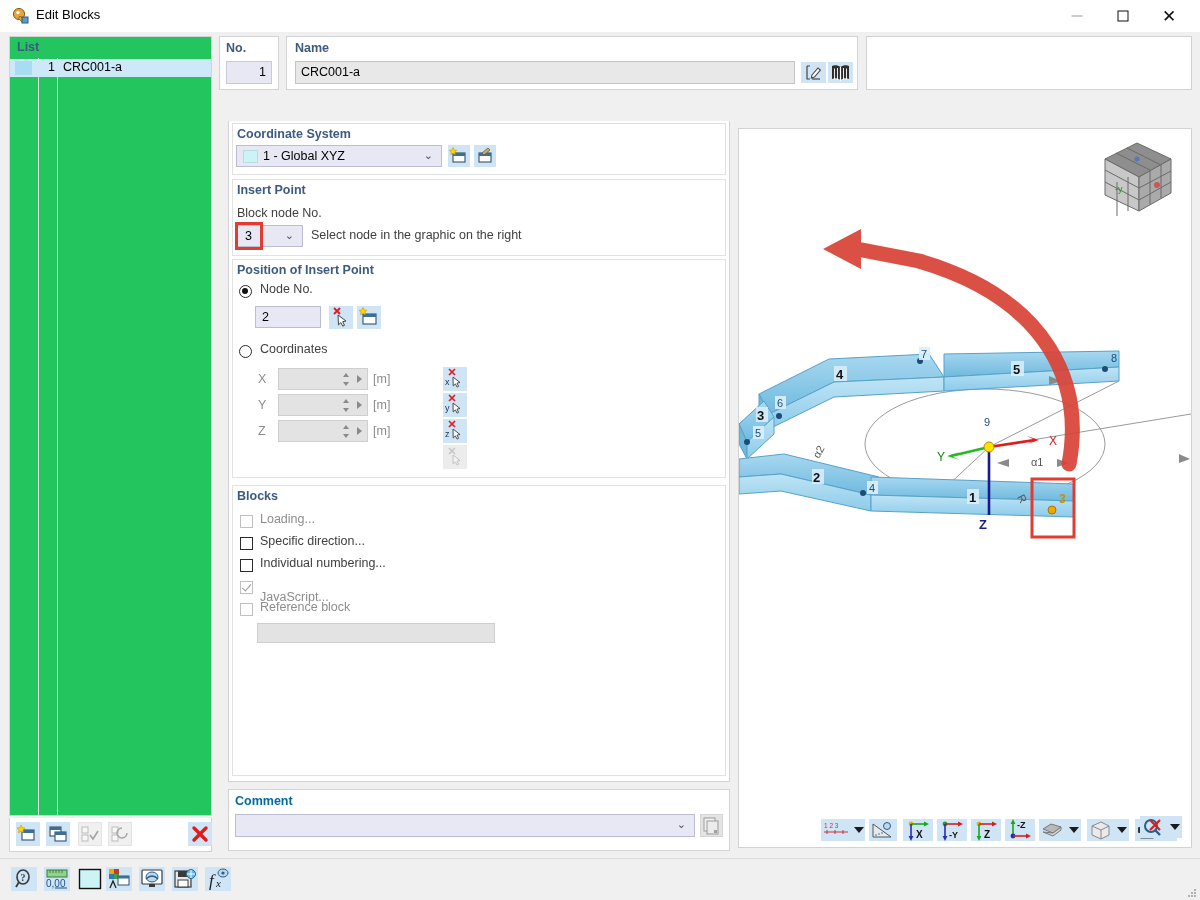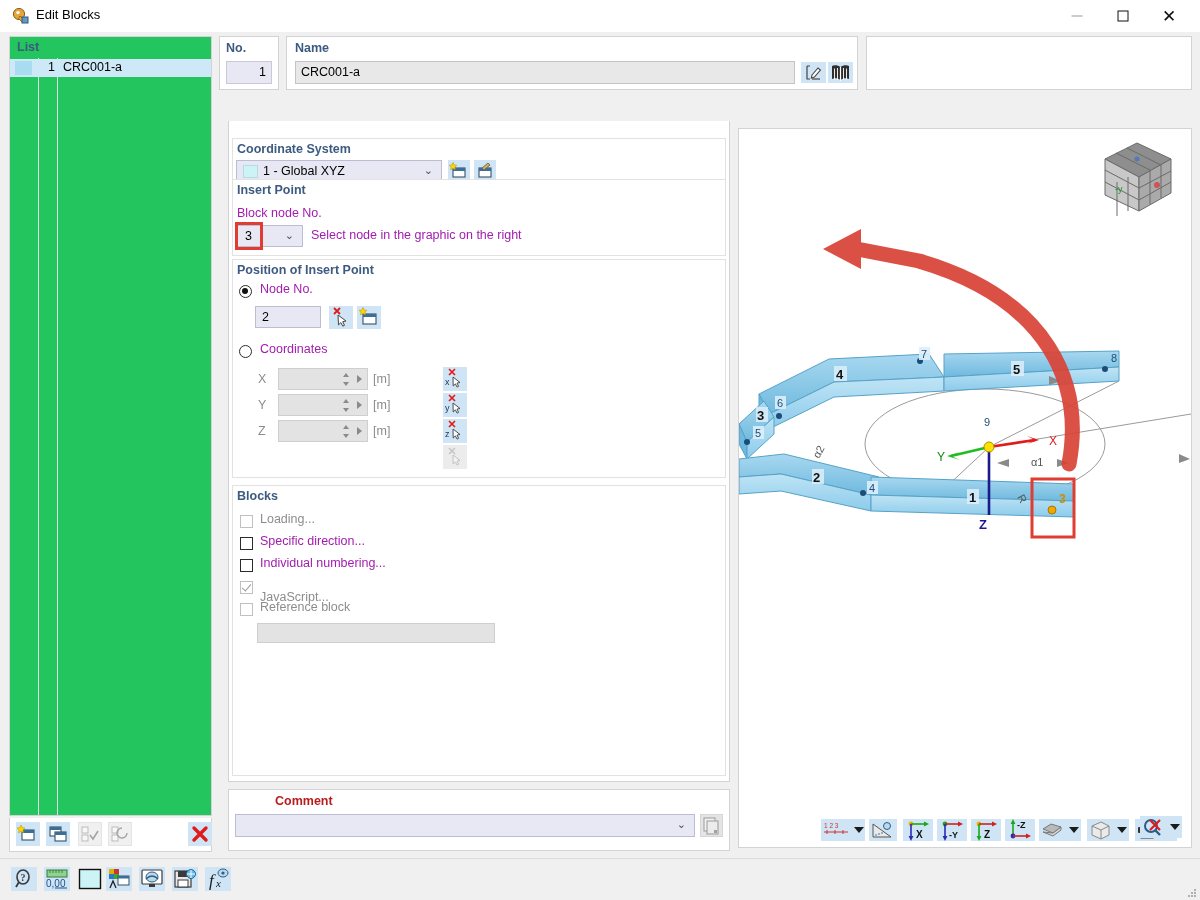--- a/index.html
+++ b/index.html
@@ -72,21 +72,21 @@
   .grp-title{position:absolute;left:4px;top:3px;font-weight:bold;color:#3d5a80;font-size:12.5px;}
 
   .combo{position:absolute;background:#e8e8f4;border:1px solid #bcbcd2;box-sizing:border-box;}
   .combo .cap{position:absolute;left:7px;top:3px;font-size:12.5px;}
   .combo .chev{position:absolute;right:8px;top:3px;color:#4c4c63;font-size:11px;}
   .cs-swatch{position:absolute;left:6px;top:4px;width:15px;height:13px;background:#ccf4f7;border:1px solid #b5dde0;box-sizing:border-box;}
 
   .sqbtn{position:absolute;background:#cfe5f5;}
   .sqbtn.dis{background:#ececec;}
 
-  .lbl{position:absolute;font-size:12.5px;color:#a21caf;}
+  .lbl{position:absolute;font-size:12.5px;color:#404040;}
   .lbl.dim{color:#8d8d8d;}
 
   .numfield{position:absolute;background:#e8e8f4;border:1px solid #bcbcd2;box-sizing:border-box;padding:3px 0 0 6px;}
   .numfield.dis{background:#e3e3e3;border-color:#cfcfcf;}
 
   .radio{position:absolute;width:13px;height:13px;border-radius:50%;border:1.4px solid #2b2b2b;
          background:#fff;box-sizing:border-box;}
   .radio.on::after{content:"";position:absolute;left:2.2px;top:2.2px;width:6.2px;height:6.2px;
                    border-radius:50%;background:#111;}
   .cb{position:absolute;width:13px;height:13px;border:1.4px solid #2b2b2b;background:#fff;box-sizing:border-box;}
@@ -98,21 +98,21 @@
   .spin-up,.spin-dn{position:absolute;right:18px;width:0;height:0;border-left:3.4px solid transparent;
                     border-right:3.4px solid transparent;}
   .spin-up{top:4px;border-bottom:4px solid #8a8a8a;}
   .spin-dn{top:13px;border-top:4px solid #8a8a8a;}
   .spin-next{position:absolute;right:5px;top:6px;width:0;height:0;border-top:4px solid transparent;
              border-bottom:4px solid transparent;border-left:5px solid #8a8a8a;}
 
   
   .commentbox{position:absolute;left:228px;top:789px;width:502px;height:62px;background:#fff;
               border:1px solid #d3d3d3;box-sizing:border-box;}
-  .commentbox .t{position:absolute;left:6px;top:4px;font-weight:bold;color:#b91c1c;margin-left:40px;}
+  .commentbox .t{position:absolute;left:6px;top:4px;font-weight:bold;color:#0369a1;}
   .cfield{position:absolute;left:6px;top:24px;width:460px;height:23px;background:#e8e8f4;
           border:1px solid #bcbcd2;box-sizing:border-box;}
   .cfield .chev{position:absolute;right:8px;top:3px;color:#4c4c63;font-size:11px;}
   .cbtn{position:absolute;left:700px;top:814px;width:23px;height:23px;background:#e4e4e4;border:1px solid #d6d6d6;box-sizing:border-box;}
 
   
   .gfx{position:absolute;left:738px;top:128px;width:454px;height:720px;background:#fff;
        border:1px solid #d3d3d3;box-sizing:border-box;overflow:hidden;}
   .gfxtoolbar{position:absolute;left:0;bottom:0;width:452px;height:36px;background:#fff;}
   .gtb{position:absolute;top:8px;height:22px;background:#cfe5f5;}
@@ -228,21 +228,21 @@
         <path d="M6.5 6.5 v11 M9.5 6 v12 M15.5 6 v12 M18.5 6.5 v11" stroke="#fff" stroke-width="0.9"></path>
       </svg>
     </div>
   </div>
 
   <div class="rightblank"></div>
 
 
   <div class="form">
 
-    <div class="grp" style="top:17px;width:494px;height:52px;">
+    <div class="grp" style="top:2px;width:494px;height:52px;">
       <div class="grp-title">Coordinate System</div>
       <div class="combo" style="left:3px;top:21px;width:206px;height:22px;">
         <div class="cs-swatch"></div>
         <div class="cap" style="left:26px;">1 - Global XYZ</div>
         <div class="chev">⌄</div>
       </div>
       <div class="sqbtn" style="left:215px;top:21px;width:22px;height:22px;">
         <svg width="22" height="22" viewBox="0 0 22 22">
           <rect x="5" y="8" width="12" height="9" fill="#fff" stroke="#33506b" stroke-width="1.1"></rect>
           <rect x="5" y="8" width="12" height="3" fill="#3d6f96"></rect>

